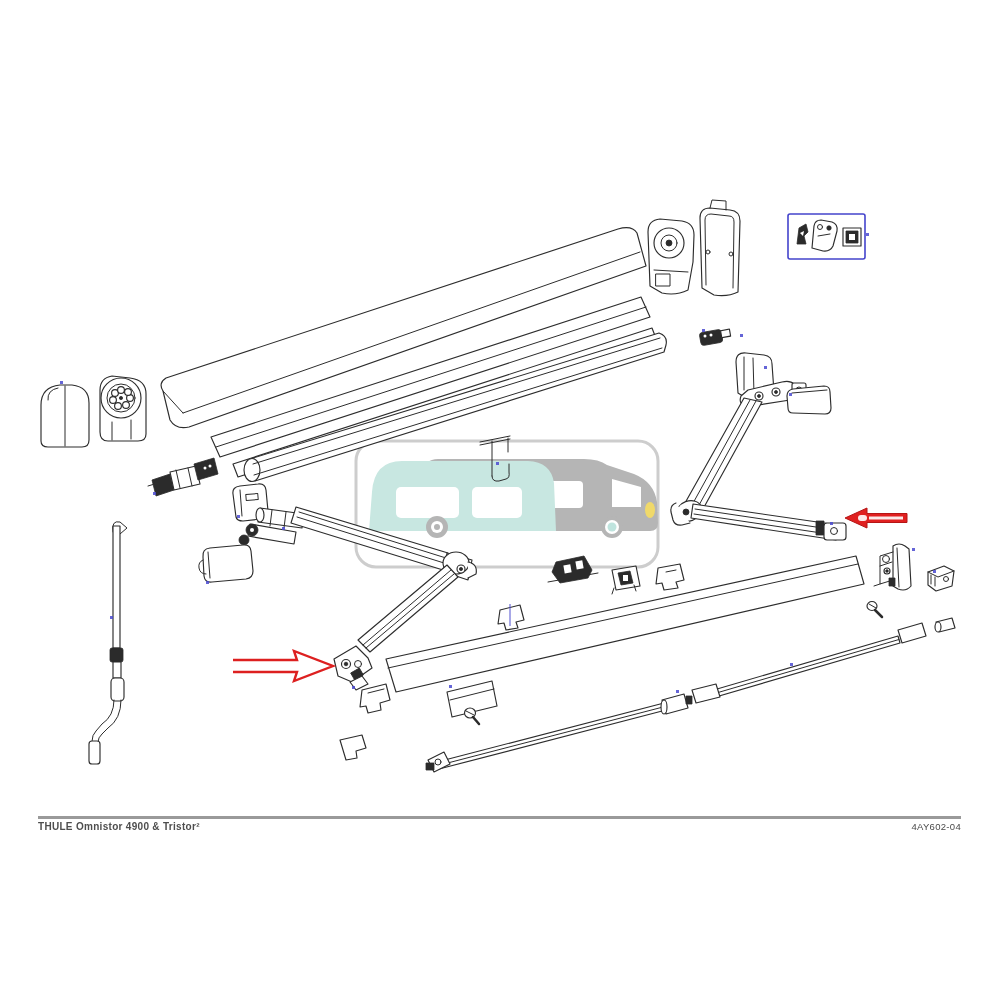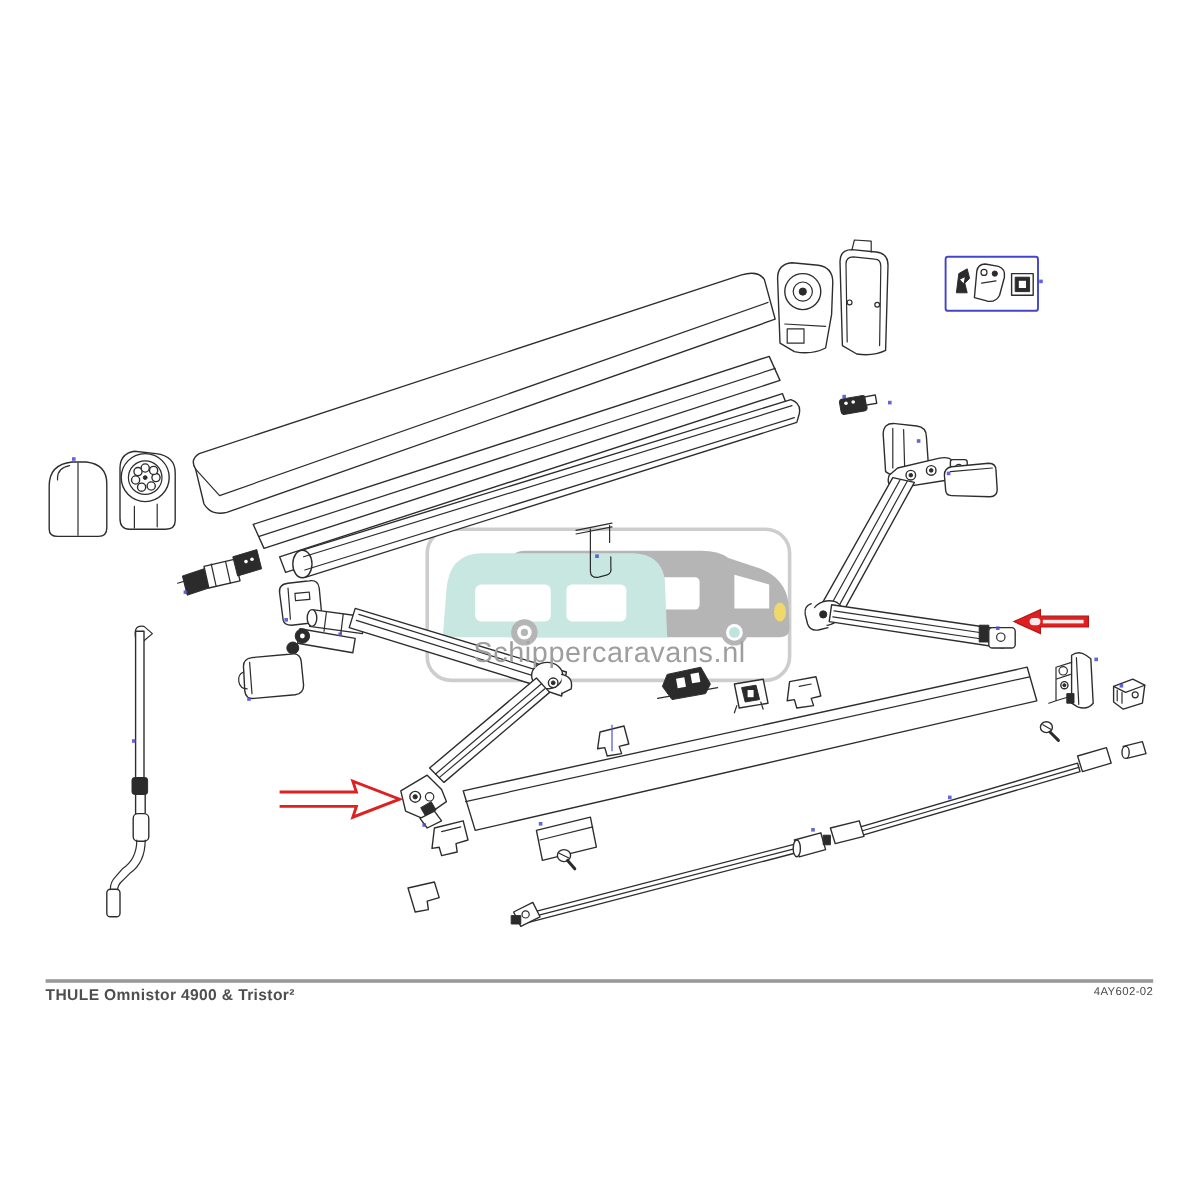--- a/index.html
+++ b/index.html
@@ -19,21 +19,21 @@
   .logo-reg{position:absolute;left:110px;top:-1px;font-size:9px;font-weight:700;color:#0b0b0b;}
   .logo-country{position:absolute;left:76px;top:36px;background:#0b0b0b;color:#ffffff;
                 font-size:6.5px;font-weight:700;letter-spacing:1.4px;padding:1.5px 4px 1px 4px;}
 
   
   .wm-text{position:absolute;left:358px;top:531px;width:300px;text-align:center;
            font-size:24px;font-weight:400;letter-spacing:.5px;color:#9e9e9e;}
 
   
   .footer-line{position:absolute;left:38px;top:816px;width:923px;height:2.5px;background:#9a9a9a;}
-  .footer-title{position:absolute;left:38px;top:821px;font-size:13px;font-weight:700;
+  .footer-title{position:absolute;left:38px;top:821px;font-size:10px;font-weight:700;
                 color:#4e4e4e;letter-spacing:.3px;}
   .footer-code{position:absolute;left:840px;top:821px;width:121px;text-align:right;
                font-size:9.5px;color:#4a4a4a;letter-spacing:.3px;}
 </style>
 </head>
 <body>
 
 <div class="page">
 
 <svg viewBox="0 0 1000 1000" width="1000" height="1000">
@@ -337,19 +337,18 @@
     <rect class="tick" x="790" y="663" width="3" height="3"></rect>
     <rect class="tick" x="830" y="522" width="3" height="3"></rect>
     <rect class="tick" x="866" y="233" width="3" height="3"></rect>
     <rect class="tick" x="912" y="548" width="3" height="3"></rect>
     <rect class="tick" x="933" y="570" width="3" height="3"></rect>
   </g>
 </svg>
 
   
 
-  <div class="wm-text">Schippercaravans.nl</div>
 
   <div class="footer-line"></div>
   <div class="footer-title">THULE Omnistor 4900 &amp; Tristor²</div>
-  <div class="footer-code">4AY602-02</div>
+  <div class="footer-code">4AY602-04</div>
 
 </div>
 
 </body></html>

